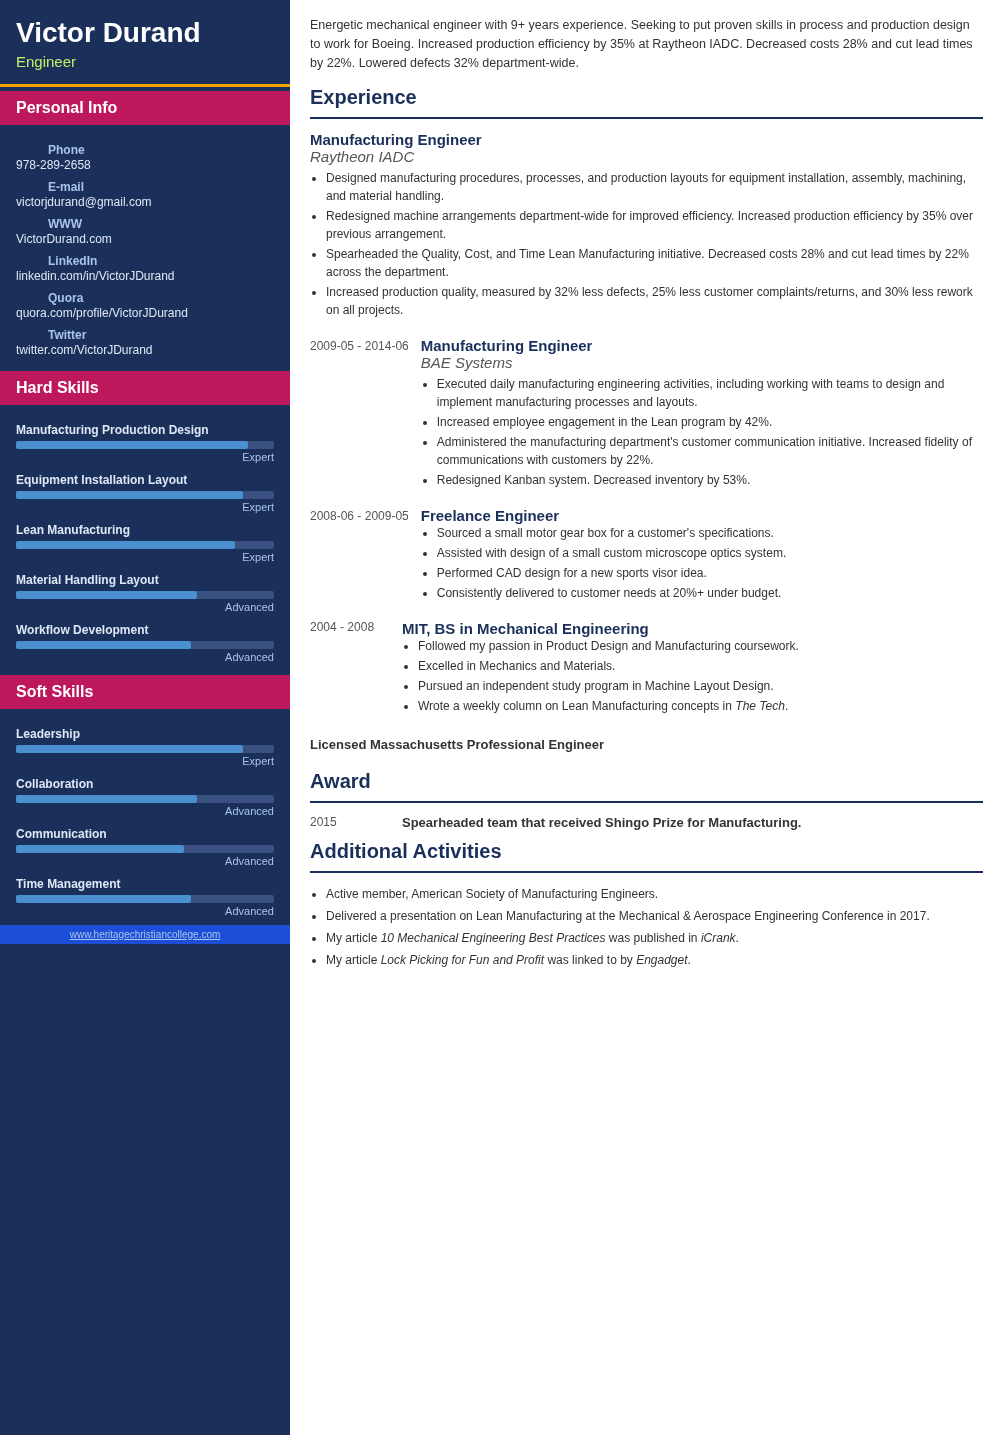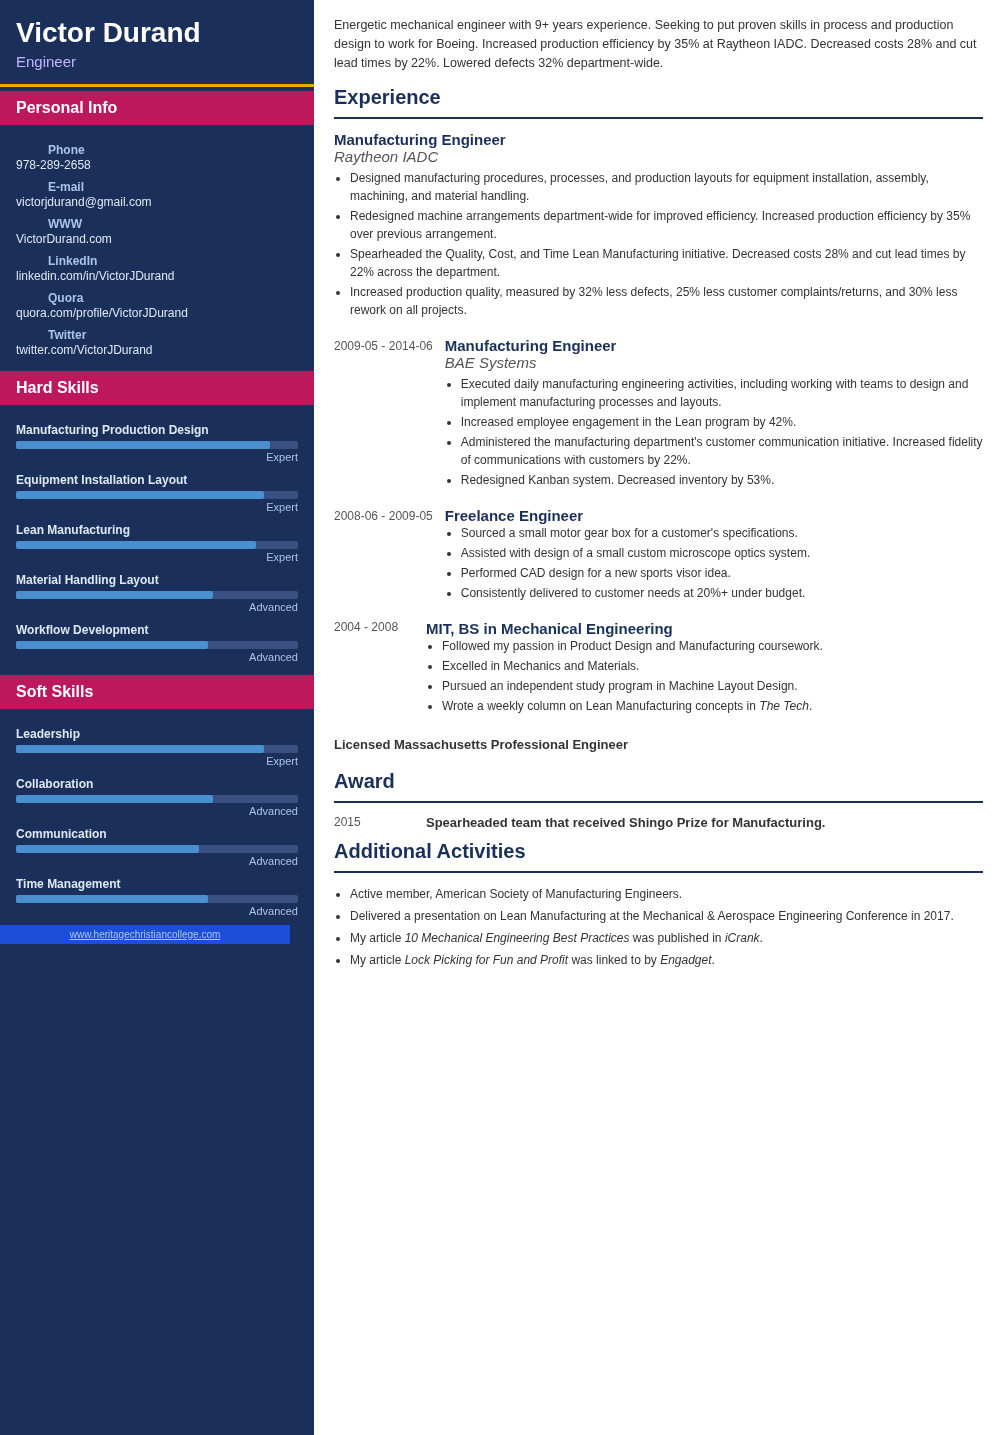--- a/index.html
+++ b/index.html
@@ -2,21 +2,21 @@
 <html><head>
   <meta charset="utf-8">
   <style>
     * { margin: 0; padding: 0; box-sizing: border-box; }
     body { font-family: Arial, sans-serif; width: 1003px; background: #fff; }
     
     .resume-container { display: flex; width: 1003px; min-height: 1435px; }
     
     
     .sidebar { 
-      width: 314px; 
+      width: 290px; 
       background: #1a2f5a; 
       color: #fff; 
       flex-shrink: 0;
       padding-bottom: 20px;
     }
     
     .sidebar-header {
       background: #1a2f5a;
       padding: 18px 16px 14px 16px;
       border-bottom: 3px solid #f0a500;
@@ -24,21 +24,21 @@
     
     .sidebar-name {
       font-size: 28px;
       font-weight: bold;
       color: #fff;
       line-height: 1.1;
     }
     
     .sidebar-title {
       font-size: 15px;
-      color: #c4b5fd;
+      color: #bef264;
       margin-top: 4px;
     }
     
     .sidebar-section-title {
       background: #be185d;
       color: #fff;
       font-size: 16px;
       font-weight: bold;
       padding: 8px 16px;
       margin-top: 4px;

